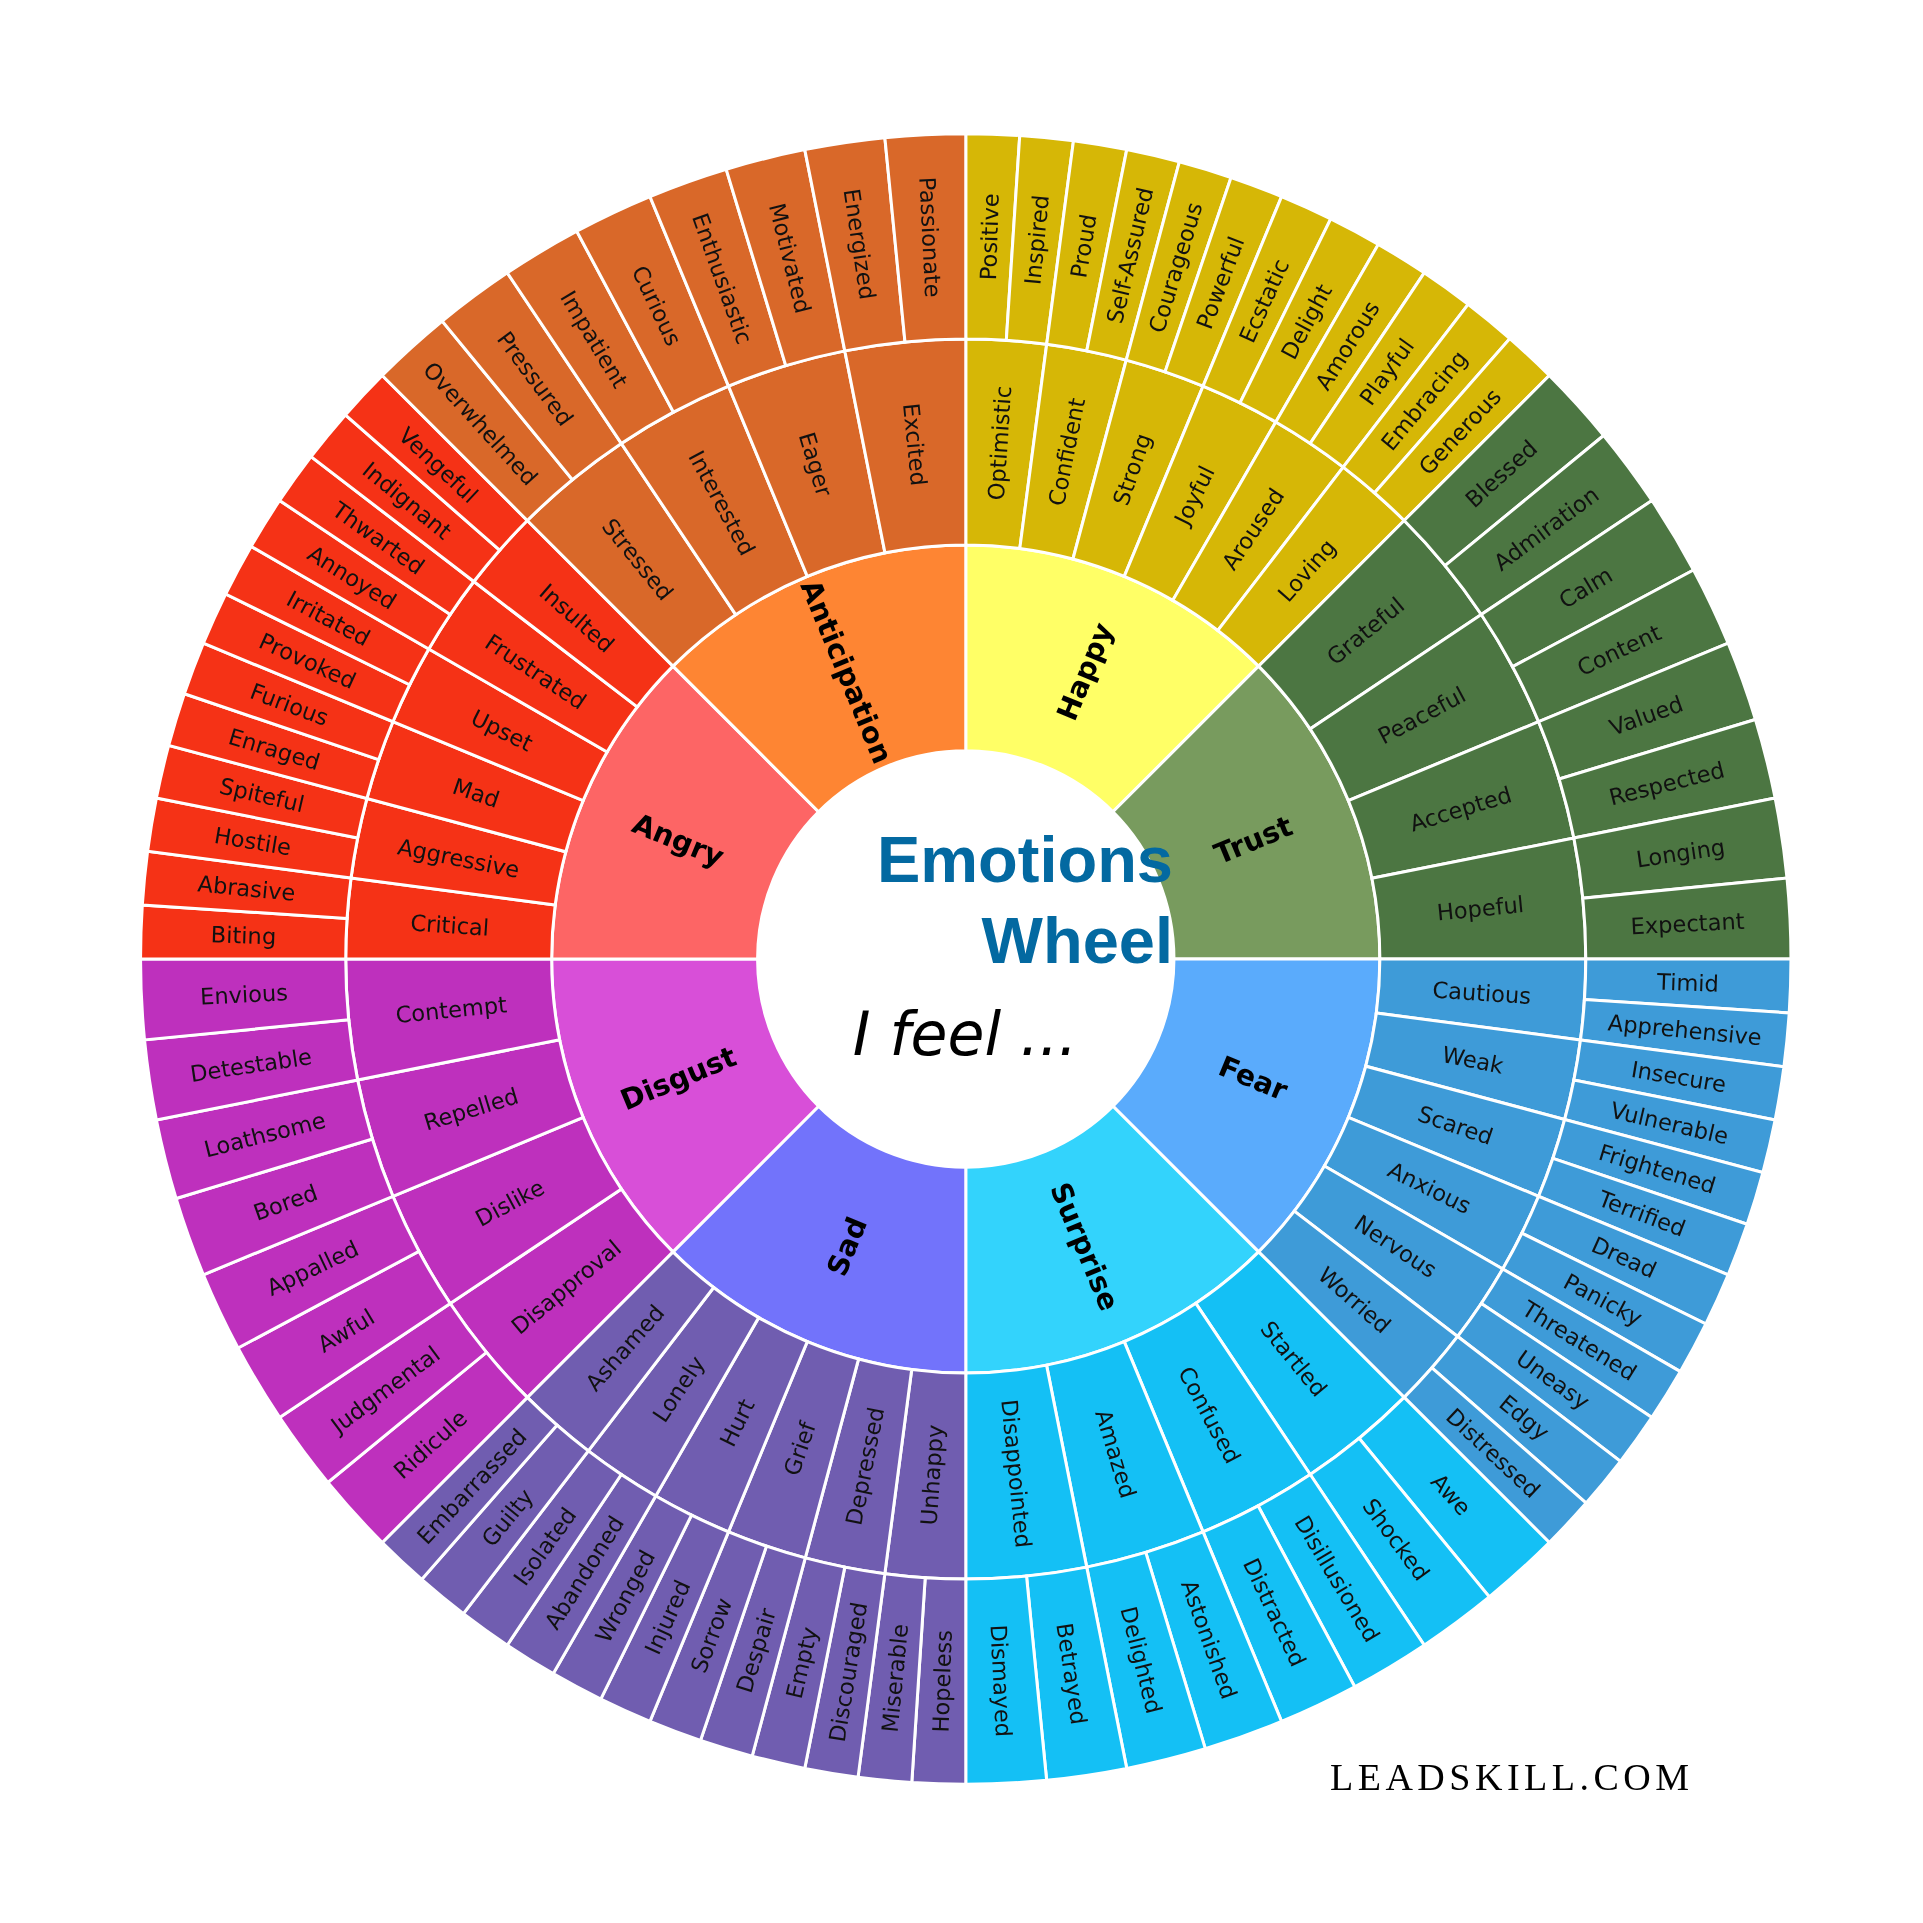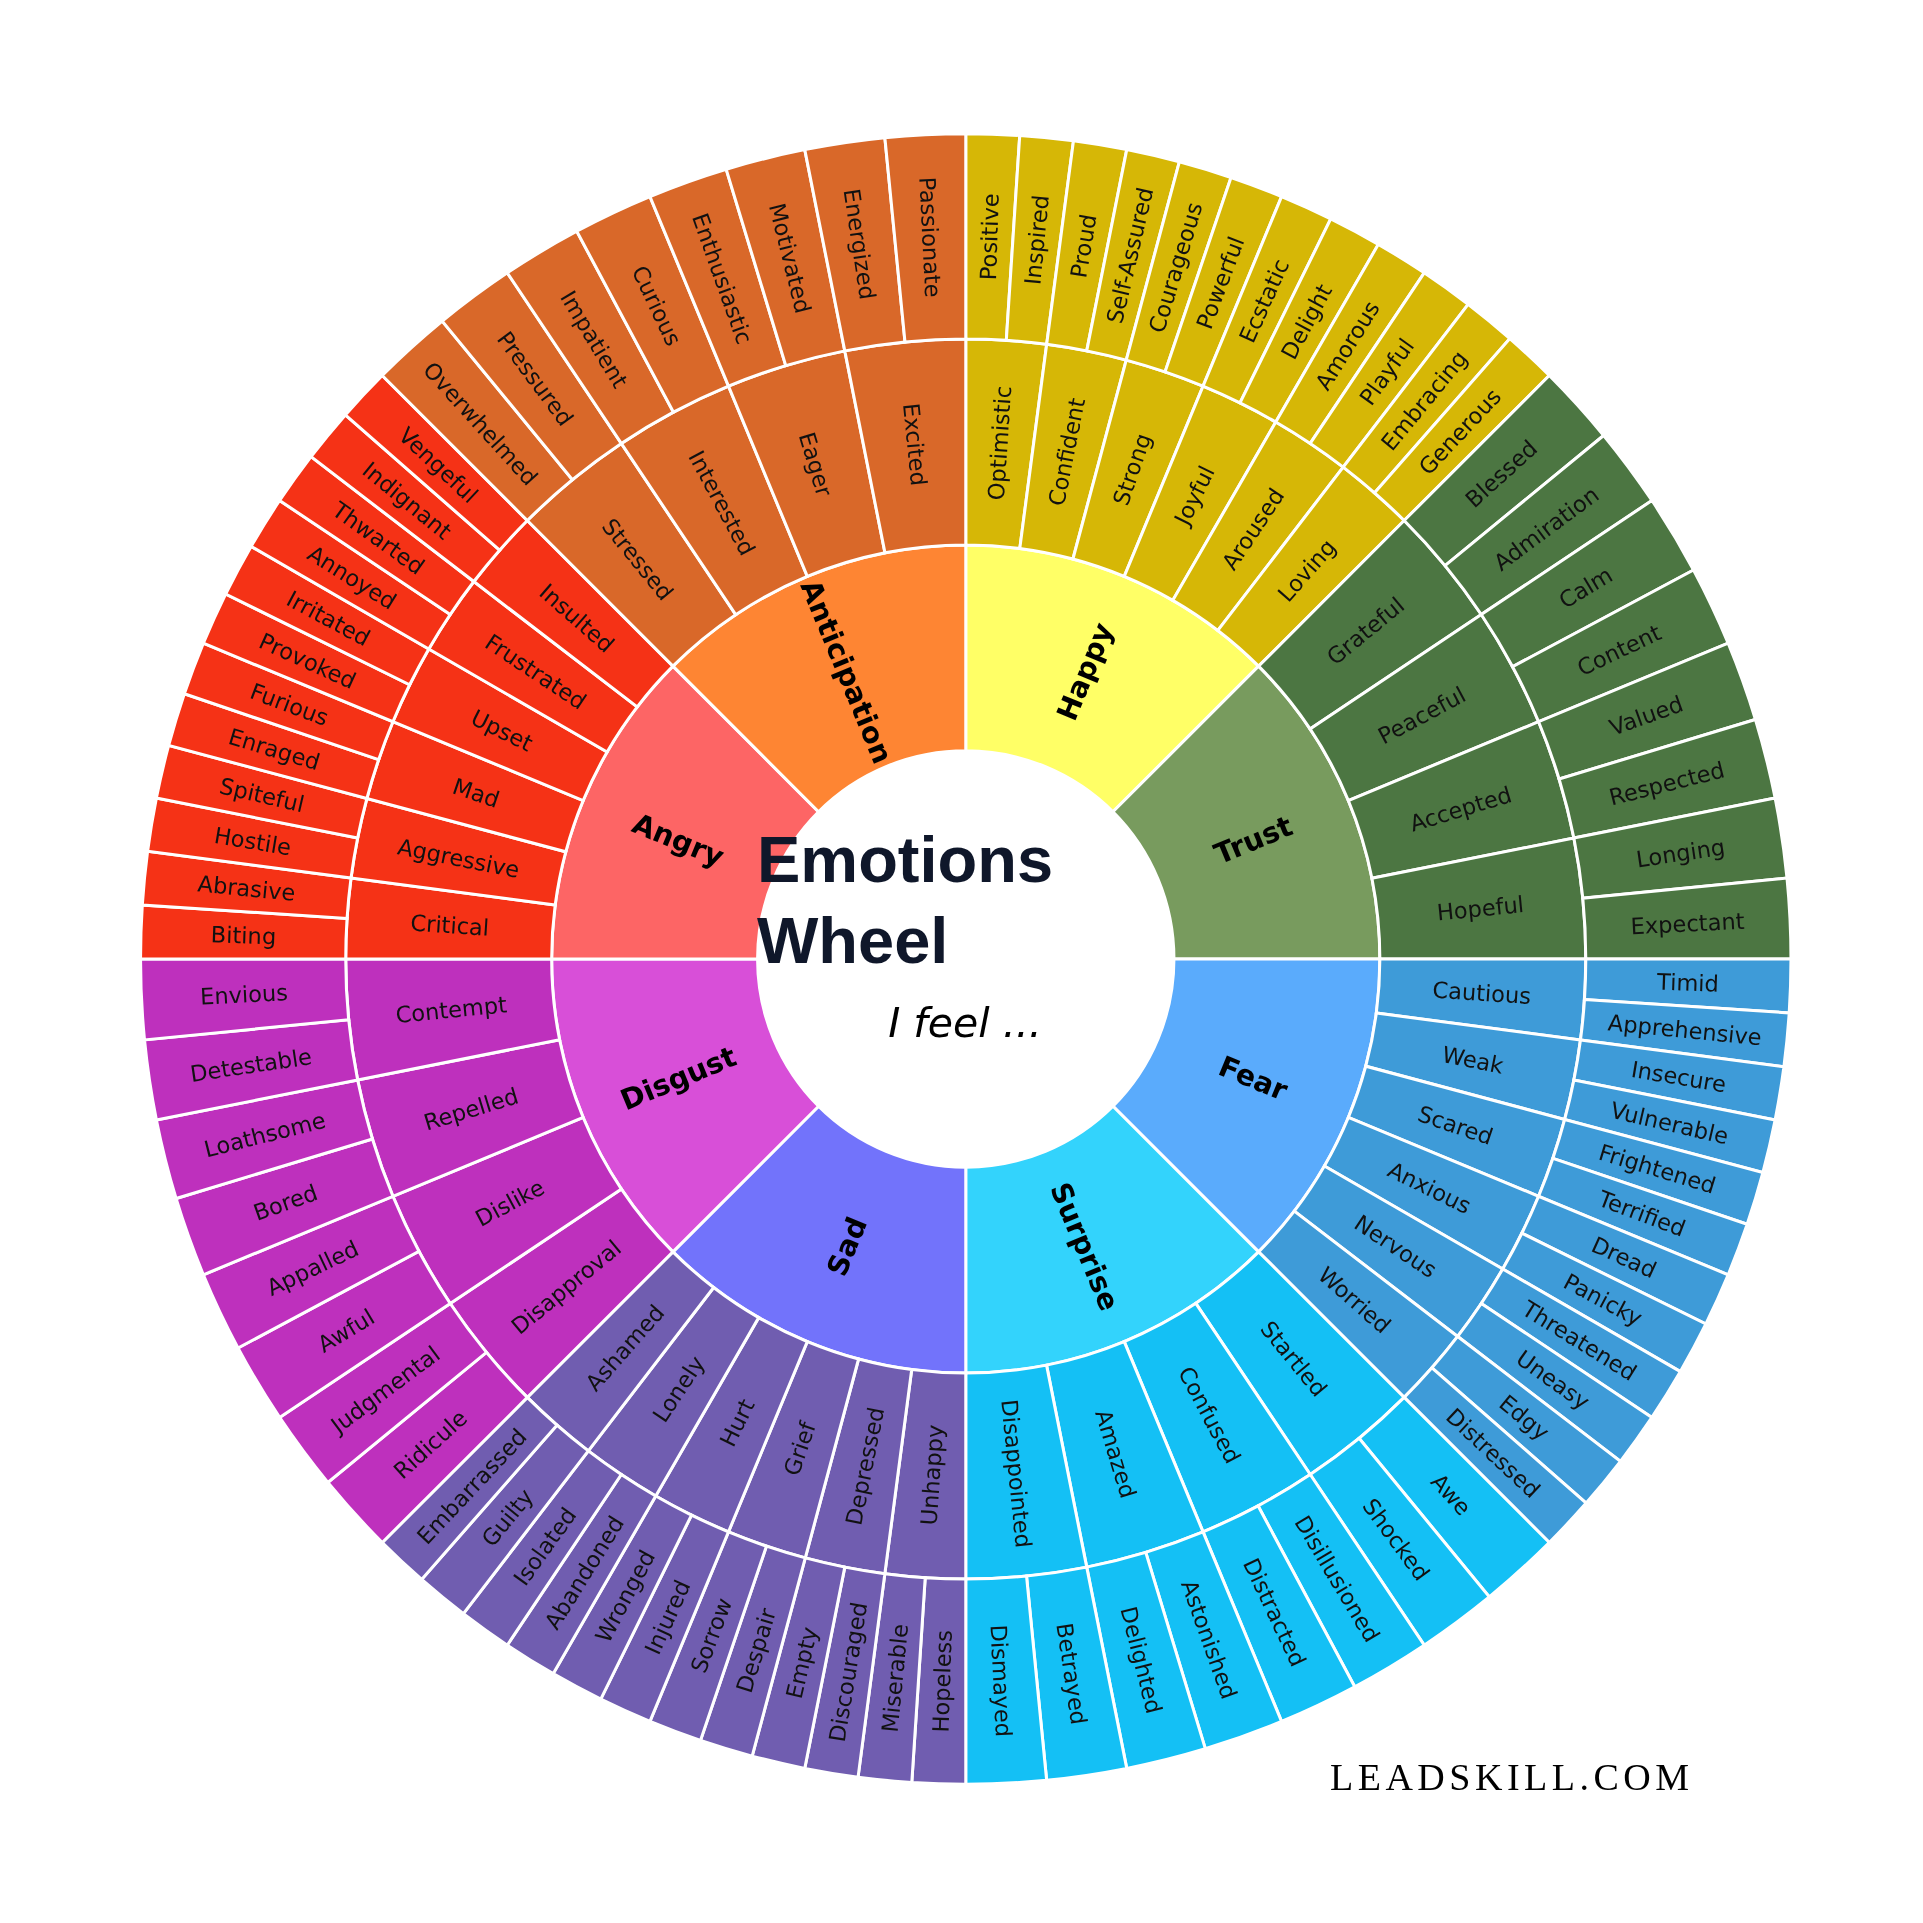--- a/index.html
+++ b/index.html
@@ -3,26 +3,26 @@
 <meta charset="utf-8">
 <style>
   html, body { margin: 0; padding: 0; background: #ffffff; }
   body { width: 1924px; height: 1924px; position: relative; overflow: hidden; }
   #wheel { position: absolute; left: 0; top: 0; width: 1924px; height: 1924px; }
   .seg { stroke: #ffffff; stroke-width: 4; }
   .lbl-outer, .lbl-mid { font-family: "DejaVu Sans", sans-serif; font-size: 30px; fill: #111111; }
   .lbl-core { font-family: "DejaVu Sans", sans-serif; font-size: 38px; font-weight: bold; fill: #000000; }
   .center-title {
     position: absolute; left: 757px; top: 819px; width: 416px;
-    text-align: left; font-family: "Liberation Sans", sans-serif; font-weight: bold;
-    font-size: 65px; line-height: 81px; color: #0f172a;
+    text-align: right; font-family: "Liberation Sans", sans-serif; font-weight: bold;
+    font-size: 65px; line-height: 81px; color: #0369a1;
   }
   .center-sub {
     position: absolute; left: 757px; top: 999px; width: 416px; text-align: center;
-    font-family: "DejaVu Sans", sans-serif; font-style: italic; font-size: 41px; color: #000000;
+    font-family: "DejaVu Sans", sans-serif; font-style: italic; font-size: 60px; color: #000000;
   }
   .brand {
     position: absolute; left: 1330px; top: 1755px;
     font-family: "Liberation Serif", serif; font-size: 38px; letter-spacing: 4.5px; color: #000000;
   }
 </style>
 </head>
 <body>
 
 <svg id="wheel" xmlns="http://www.w3.org/2000/svg" viewBox="0 0 2560 2560">

